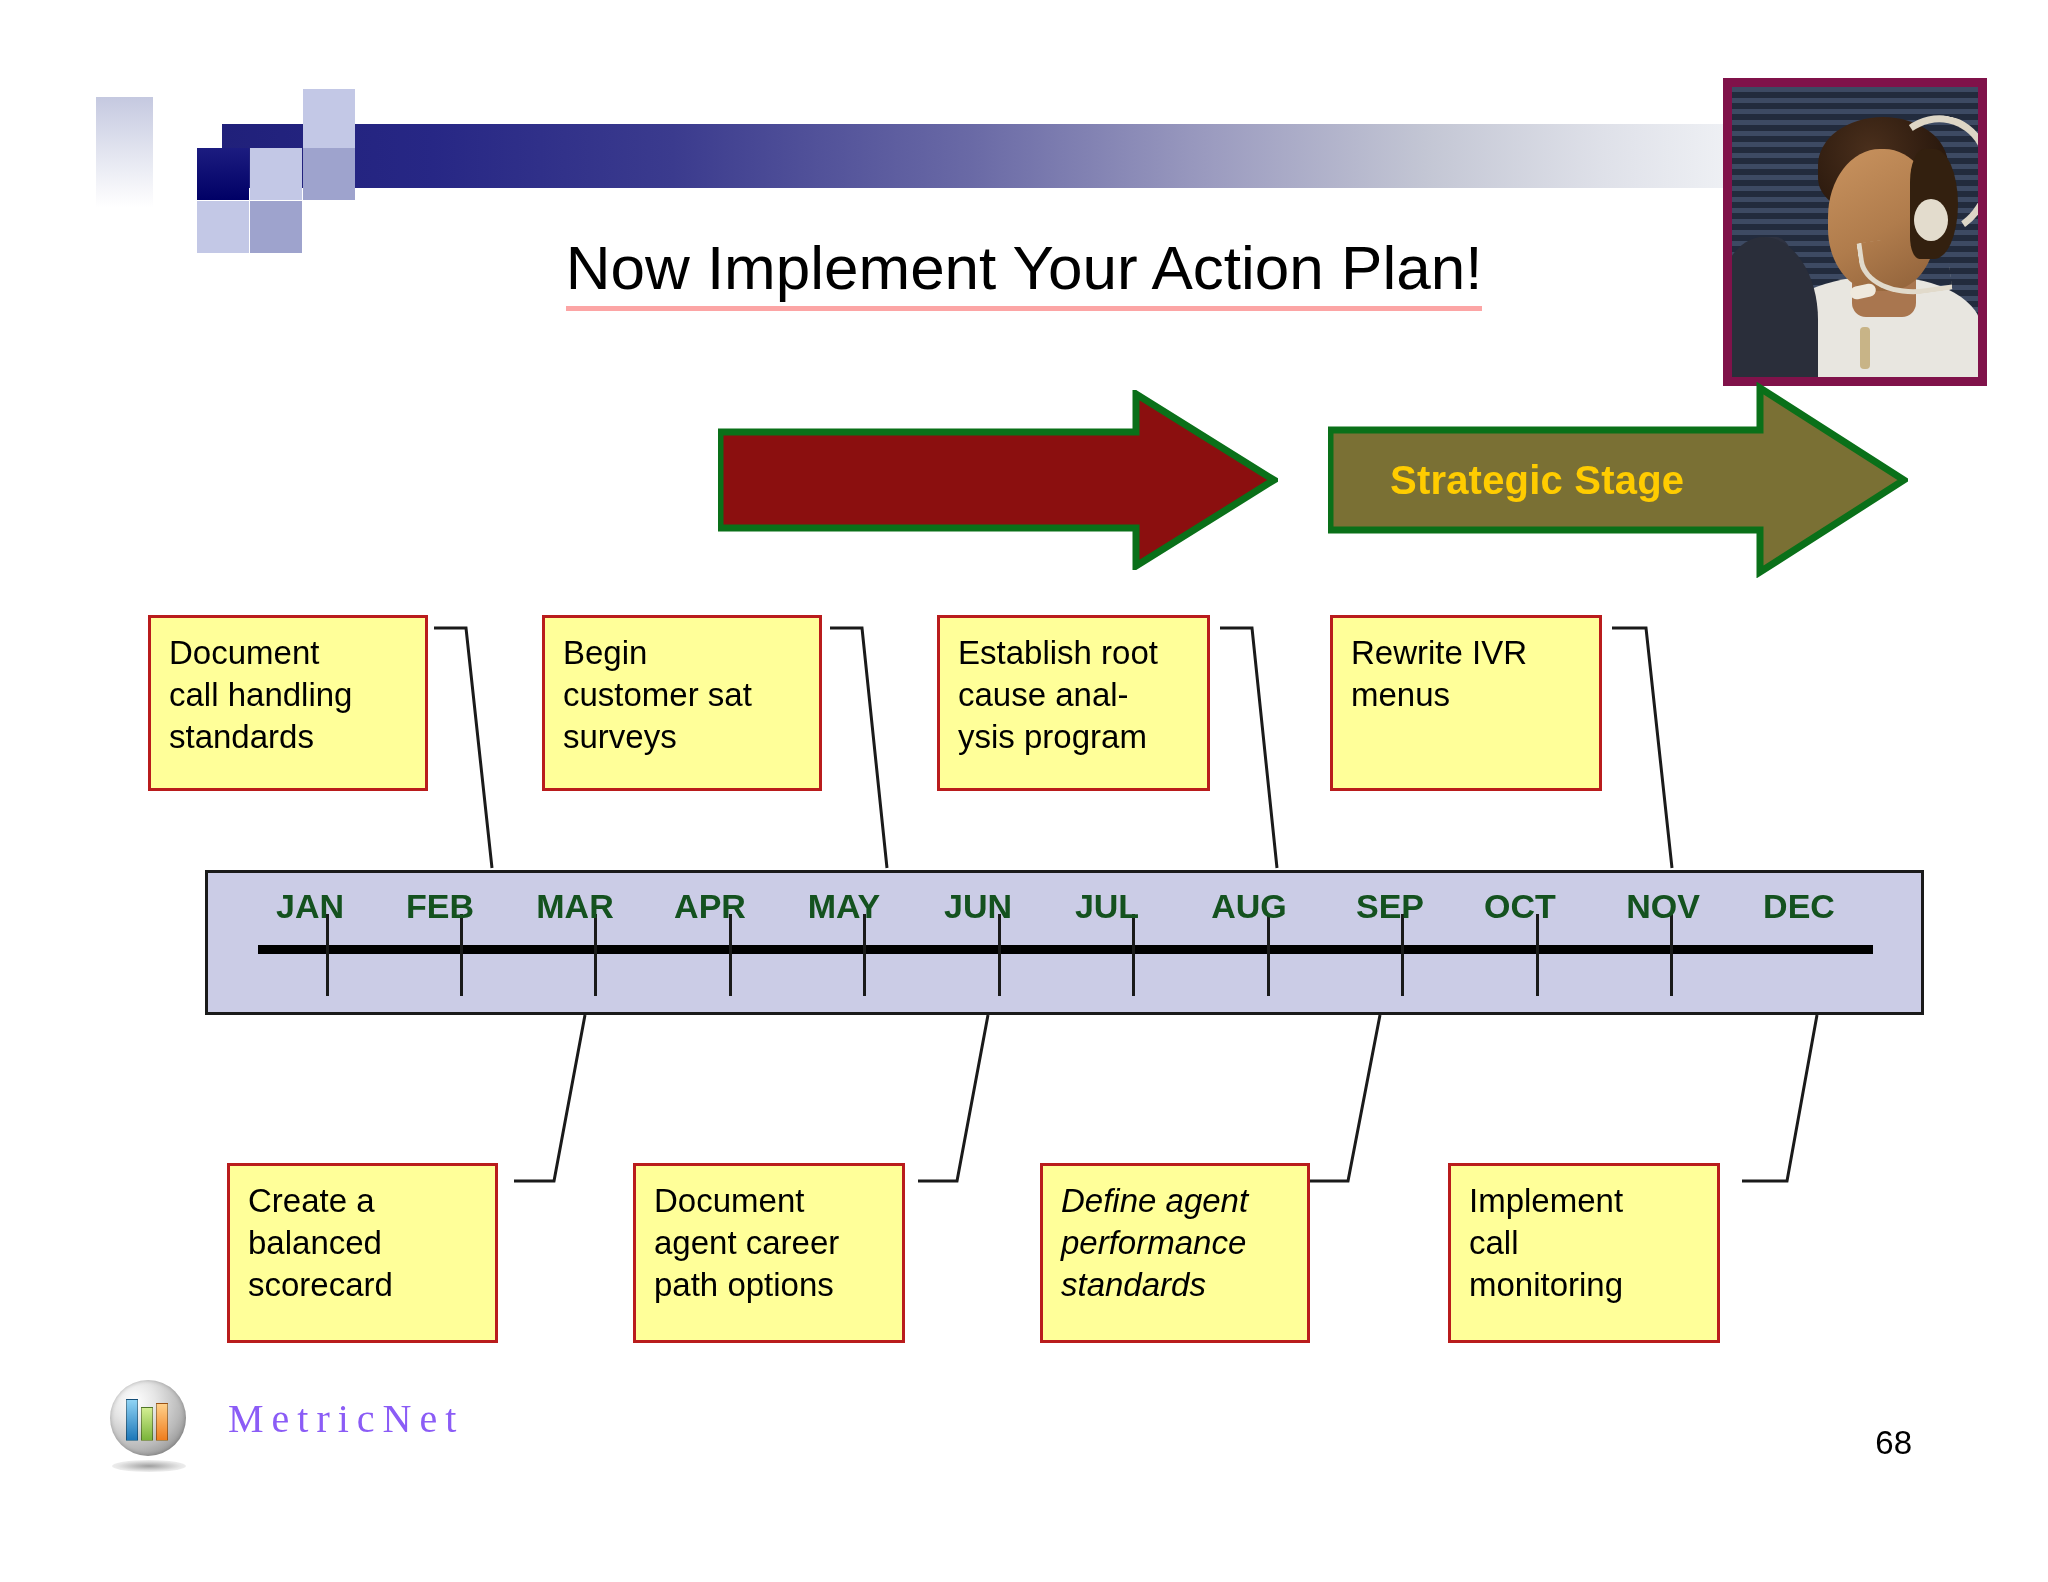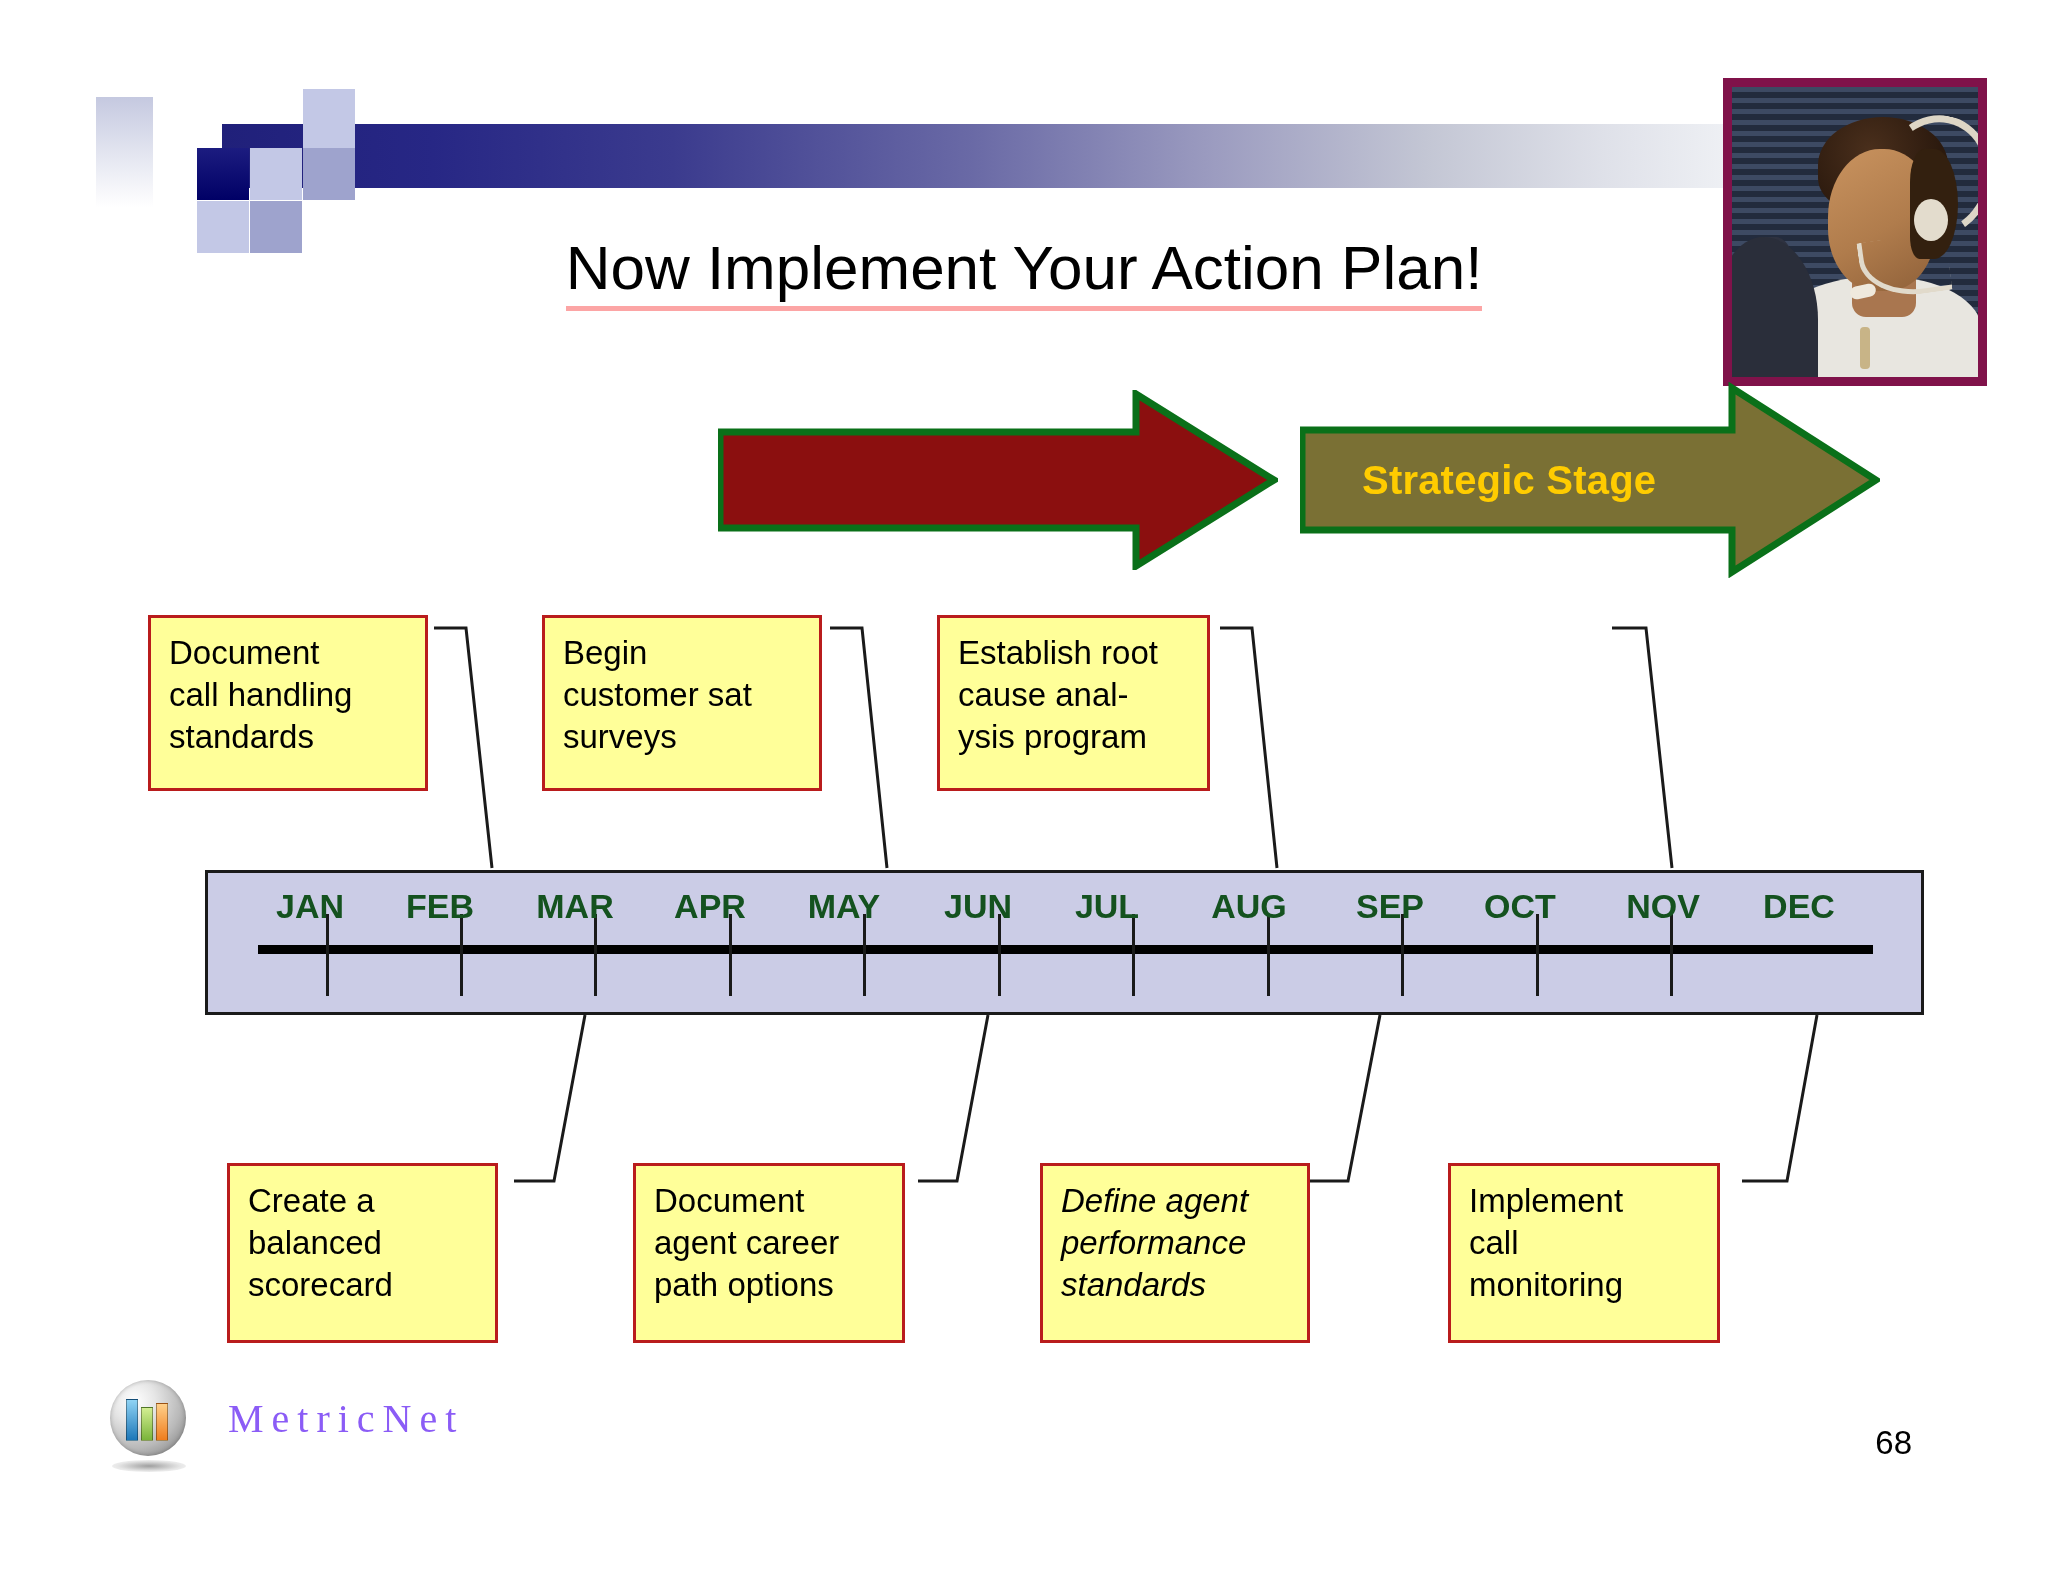--- a/index.html
+++ b/index.html
@@ -343,21 +343,21 @@
     <span>Now Implement Your Action Plan!</span>
   </div>
 
 
   <div class="arrow" style="left:718px; top:390px; width:560px; height:180px;">
     <svg width="560" height="180" viewBox="0 0 560 180">
       <polygon points="2,42 418,42 418,4 556,90 418,176 418,138 2,138" fill="#8b0f0f" stroke="#0a7019" stroke-width="7" stroke-linejoin="miter"></polygon>
     </svg>
   </div>
 
-  <div class="arrow" style="left:1300px; top:382px; width:580px; height:196px;">
+  <div class="arrow" style="left:1328px; top:382px; width:580px; height:196px;">
     <svg width="580" height="196" viewBox="0 0 580 196">
       <polygon points="2,48 432,48 432,6 576,98 432,190 432,148 2,148" fill="#7a7034" stroke="#0a7019" stroke-width="7" stroke-linejoin="miter"></polygon>
     </svg>
     <div class="lbl" style="left:62px;">Strategic Stage</div>
   </div>
 
   <div class="cbox" style="left:148px; top:615px; width:280px; height:176px;">
     <div>Document</div>
     <div>call handling</div>
     <div>standards</div>
@@ -368,20 +368,24 @@
     <div>customer sat</div>
     <div>surveys</div>
   </div>
 
   <div class="cbox" style="left:937px; top:615px; width:273px; height:176px;">
     <div>Establish root</div>
     <div>cause anal-</div>
     <div>ysis program</div>
   </div>
 
+  <div class="cbox" style="left:1330px; top:615px; width:272px; height:176px;">
+    <div>Rewrite IVR</div>
+    <div>menus</div>
+  </div>
 
   <svg class="conn" style="left:0; top:600px; width:2048px; height:280px;">
     <polyline points="434,28 466,28 492,268"></polyline>
     <polyline points="830,28 862,28 887,268"></polyline>
     <polyline points="1220,28 1252,28 1277,268"></polyline>
     <polyline points="1612,28 1646,28 1672,268"></polyline>
   </svg>
 
   <div class="timeline">
     <div class="tl-line"></div>

